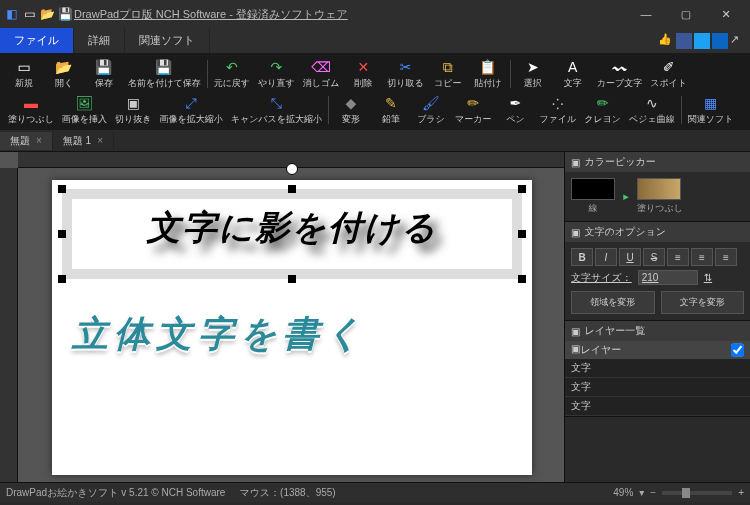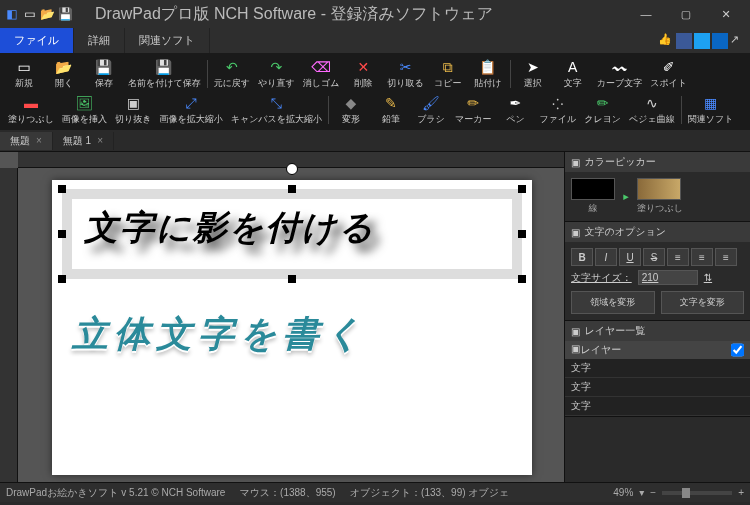--- a/index.html
+++ b/index.html
@@ -1,20 +1,20 @@
 <!DOCTYPE html>
 <html><head>
 <meta charset="utf-8">
 <style>
 * { margin: 0; padding: 0; box-sizing: border-box; font-family: "Meiryo", sans-serif; }
 body { background: #2a2a2a; width: 750px; height: 505px; overflow: hidden; font-size: 11px; color: #ccc; }
 .titlebar { height: 28px; background: #2e2e2e; display: flex; align-items: center; padding: 0 4px; }
 .titlebar .app-icons { display: flex; gap: 2px; align-items: center; }
 .titlebar .app-icons span { width: 16px; height: 16px; display: inline-flex; align-items: center; justify-content: center; font-size: 12px; }
-.titlebar .title { color: #bbb; margin-left: 21px; font-size: 16px; }
+.titlebar .title { color: #bbb; margin-left: 0; font-size: 11px; text-decoration: underline; }
 .titlebar .win-controls { margin-left: auto; display: flex; }
 .titlebar .win-controls div { width: 40px; height: 28px; display: flex; align-items: center; justify-content: center; color: #ccc; }
 .menubar { height: 26px; background: #2e2e2e; border-bottom: 1px solid #1a1a1a; display: flex; align-items: stretch; }
 .menubar .tab { padding: 4px 14px; color: #ccc; display: flex; align-items: center; border-right: 1px solid #222; }
 .menubar .tab.file { background: #1d4ed8; color: #fff; }
 .menubar .tab.active { background: #1a1a1a; }
 .menubar .social { margin-left: auto; display: flex; gap: 2px; align-items: center; padding-right: 4px; }
 .menubar .social span { width: 16px; height: 16px; display: inline-block; }
 .ribbon { background: #1a1a1a; padding: 2px 4px; display: flex; flex-wrap: wrap; gap: 0; }
 .rbtn { display: flex; flex-direction: column; align-items: center; justify-content: center; padding: 2px 4px; min-width: 40px; color: #ccc; font-size: 9px; cursor: pointer; }
@@ -23,21 +23,21 @@
 .sep { width: 1px; background: #444; margin: 4px 2px; }
 .doc-tabs { height: 22px; background: #2a2a2a; display: flex; align-items: center; border-bottom: 1px solid #111; }
 .doc-tabs .dtab { padding: 2px 10px; background: #383838; color: #ccc; font-size: 10px; display: flex; align-items: center; gap: 6px; border-right: 1px solid #222; }
 .doc-tabs .dtab.active { background: #2a2a2a; }
 .doc-tabs .x { color: #888; cursor: pointer; }
 .workspace { display: flex; height: 330px; }
 .canvas-area { flex: 1; background: #555; position: relative; overflow: hidden; }
 .ruler-h { position: absolute; top: 0; left: 18px; right: 0; height: 16px; background: #333; border-bottom: 1px solid #111; }
 .ruler-v { position: absolute; top: 16px; left: 0; width: 18px; bottom: 0; background: #333; border-right: 1px solid #111; }
 .canvas-wrap { position: absolute; top: 40px; left: 50px; right: 30px; bottom: 20px; display: flex; align-items: center; justify-content: center; }
-.canvas { background: #fff; width: 480px; height: 295px; position: relative; box-shadow: 0 0 8px rgba(0,0,0,.5); }
+.canvas { background: #fff; width: 480px; height: 295px; position: relative; box-shadow: 0 0 8px rgba(0,0,0,.5); text-align: center; }
 .text-obj1-box { position: absolute; top: 9px; left: 10px; width: 460px; height: 90px; border: 10px solid #ddd; }
 .text-obj1-box .handles { position: absolute; inset: -14px; }
 .handle { position: absolute; width: 8px; height: 8px; background: #000; }
 .handle.tl { top: 0; left: 0; } .handle.tr { top: 0; right: 0; }
 .handle.bl { bottom: 0; left: 0; } .handle.br { bottom: 0; right: 0; }
 .handle.tm { top: 0; left: 50%; margin-left: -4px; }
 .handle.bm { bottom: 0; left: 50%; margin-left: -4px; }
 .handle.ml { left: 0; top: 50%; margin-top: -4px; }
 .handle.mr { right: 0; top: 50%; margin-top: -4px; }
 .rot { position: absolute; top: -22px; left: 50%; margin-left: -6px; width: 12px; height: 12px; border: 1px solid #000; border-radius: 50%; background: #fff; }
@@ -325,21 +325,20 @@
         <div class="layer-item">文字</div>
         <div class="layer-item">文字</div>
       </div>
     </div>
   </div>
 </div>
 
 <div class="statusbar">
   <span>DrawPadお絵かきソフト v 5.21 © NCH Software</span>
   <span>マウス：(1388、955)</span>
-  <span>オブジェクト：(133、99) オブジェ</span>
   <div class="zoom">
     <span>49%</span>
     <span>▾</span>
     <span>−</span>
     <div class="slider">
         <div class="thumb"></div>
       </div>
     <span>+</span>
   </div>
 </div>

